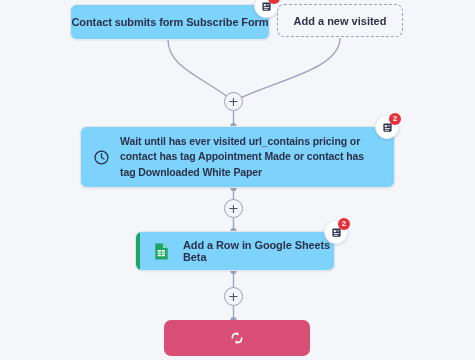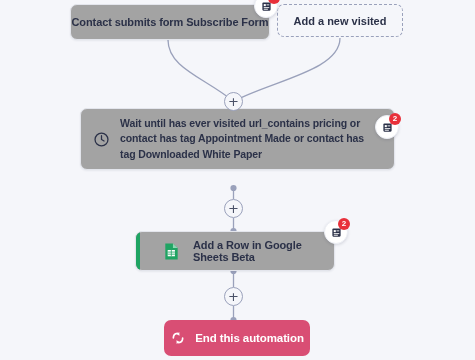--- a/index.html
+++ b/index.html
@@ -27,21 +27,21 @@
     width: 475px;
     height: 360px;
     z-index: 1;
     pointer-events: none;
   }
 
   
   .node {
     position: absolute;
     z-index: 2;
-    background: #a3a3a3;
+    background: #7dd3fc;
     border: 1px solid #e3e5ec;
     border-radius: 7px;
     box-shadow: 0 1px 2px rgba(32,38,64,.07);
     display: flex;
     align-items: center;
   }
 
   
   .trigger-card {
     left: 70px;
@@ -74,41 +74,41 @@
   }
   .add-trigger .label {
     font-size: 11px;
     font-weight: bold;
     color: #2b3148;
   }
 
   
   .wait-card {
     left: 80px;
-    top: 108px;
+    top: 126px;
     width: 315px;
     height: 62px;
     padding: 0 22px 0 12px;
     gap: 10px;
   }
   .wait-card .wait-text {
     font-size: 10.5px;
     font-weight: bold;
     color: #2b3148;
     line-height: 1.48;
     letter-spacing: -.1px;
   }
 
   
   .sheets-card {
     left: 135px;
     top: 231px;
     width: 200px;
     height: 40px;
-    padding-left: 26px;
+    padding-left: 16px;
     gap: 12px;
     overflow: hidden;
   }
   .sheets-card::before {
     content: "";
     position: absolute;
     left: 0; top: 0; bottom: 0;
     width: 4px;
     background: #1fa463;
   }
@@ -314,16 +314,15 @@
 
   <button class="end-button">
     <span class="end-icon">
       <svg width="16" height="16" viewBox="0 0 20 20">
         <path d="M9.2 4.2 A5.6 5.6 0 0 0 4.2 9.8" fill="none" stroke="#ffffff" stroke-width="2.1" stroke-linecap="round"></path>
         <path d="M10.8 15.8 A5.6 5.6 0 0 0 15.8 10.2" fill="none" stroke="#ffffff" stroke-width="2.1" stroke-linecap="round"></path>
         <path d="M11.6 2.4 L8.4 5.2 L11.9 7.2 Z" fill="#ffffff"></path>
         <path d="M8.4 17.6 L11.6 14.8 L8.1 12.8 Z" fill="#ffffff"></path>
       </svg>
     </span>
-    <span class="label">End this automation</span>
   </button>
 
 </div>
 
 </body></html>

